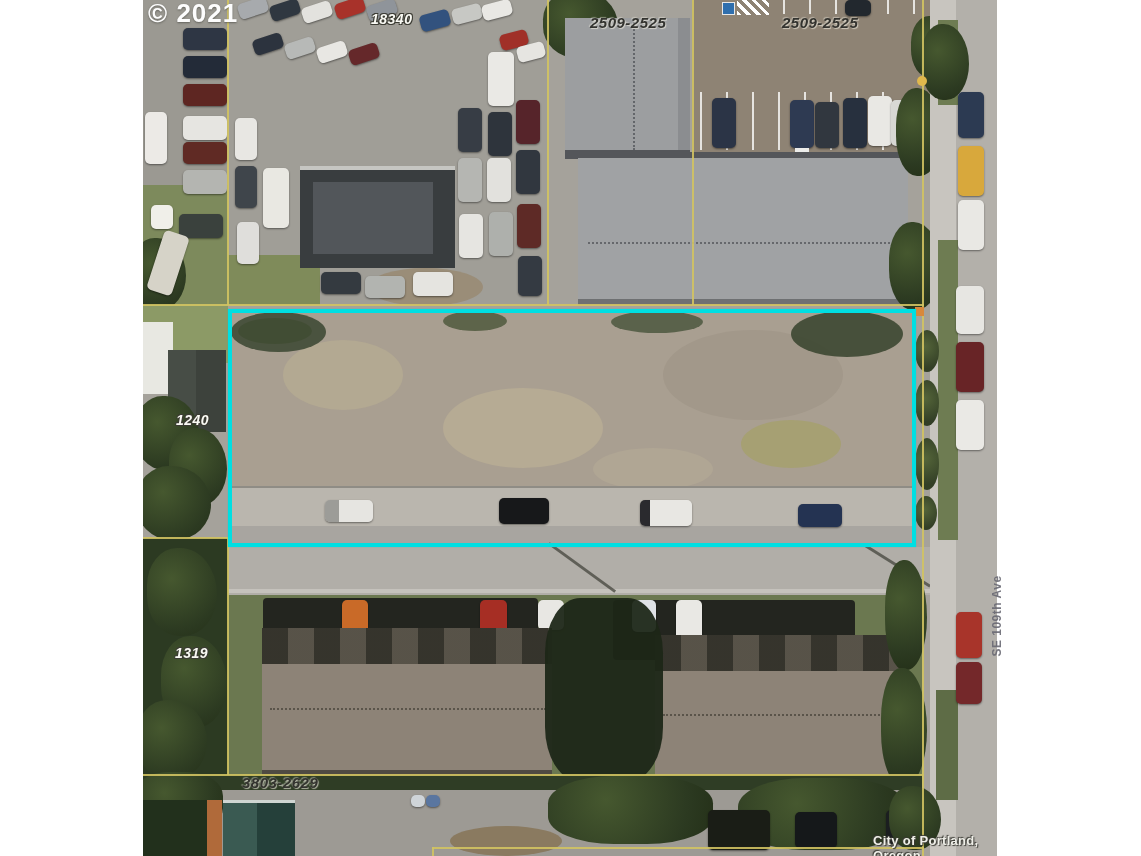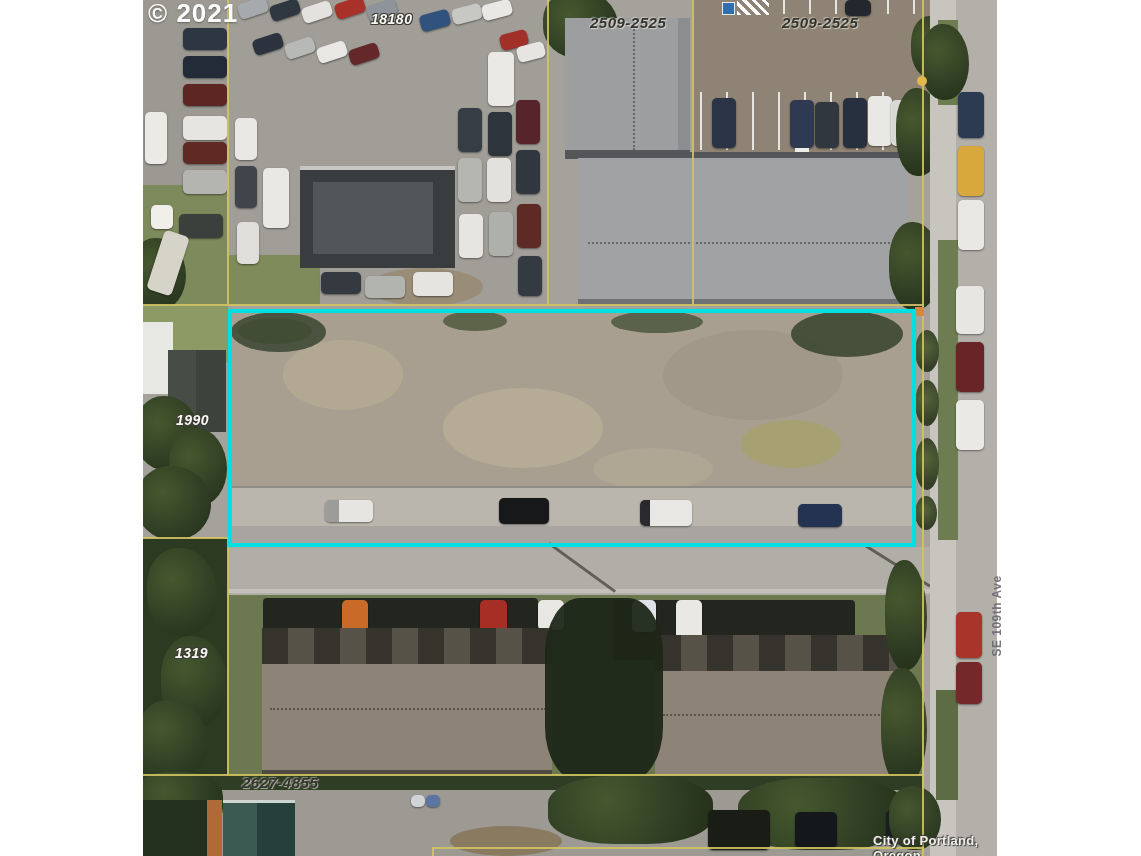--- a/index.html
+++ b/index.html
@@ -252,23 +252,23 @@
     <div class="yline" style="left:84px;top:538px;width:2px;height:237px;"></div>
     <div class="yline" style="left:0;top:774px;width:781px;height:2px;"></div>
     <div class="yline" style="left:289px;top:847px;width:492px;height:2px;"></div>
     <div class="yline" style="left:289px;top:847px;width:2px;height:9px;"></div>
     <div class="abs" style="left:774px;top:76px;width:10px;height:10px;background:#e0b84d;border-radius:50%;"></div>
     <div class="abs" style="left:772px;top:307px;width:9px;height:9px;background:#d8883c;"></div>
 
     <div id="cyan-outline"></div>
 
     <div id="copyright">© 2021</div>
-    <div class="lbl-white" style="left:228px;top:11px;">18180</div>
+    <div class="lbl-white" style="left:228px;top:11px;">18340</div>
     <div class="lbl-dark" style="left:447px;top:14px;">2509-2525</div>
     <div class="lbl-dark" style="left:639px;top:14px;">2509-2525</div>
-    <div class="lbl-white" style="left:33px;top:412px;">1990</div>
+    <div class="lbl-white" style="left:33px;top:412px;">1240</div>
     <div class="lbl-white" style="left:32px;top:645px;">1319</div>
-    <div class="lbl-dark" style="left:99px;top:774px;">2627-4855</div>
+    <div class="lbl-dark" style="left:99px;top:774px;">3803-2629</div>
     <div id="attribution">City of Portland, Oregon</div>
   </div>
 
   <div id="street-label">SE 109th Ave</div>
 </div>
 
 </body></html>

